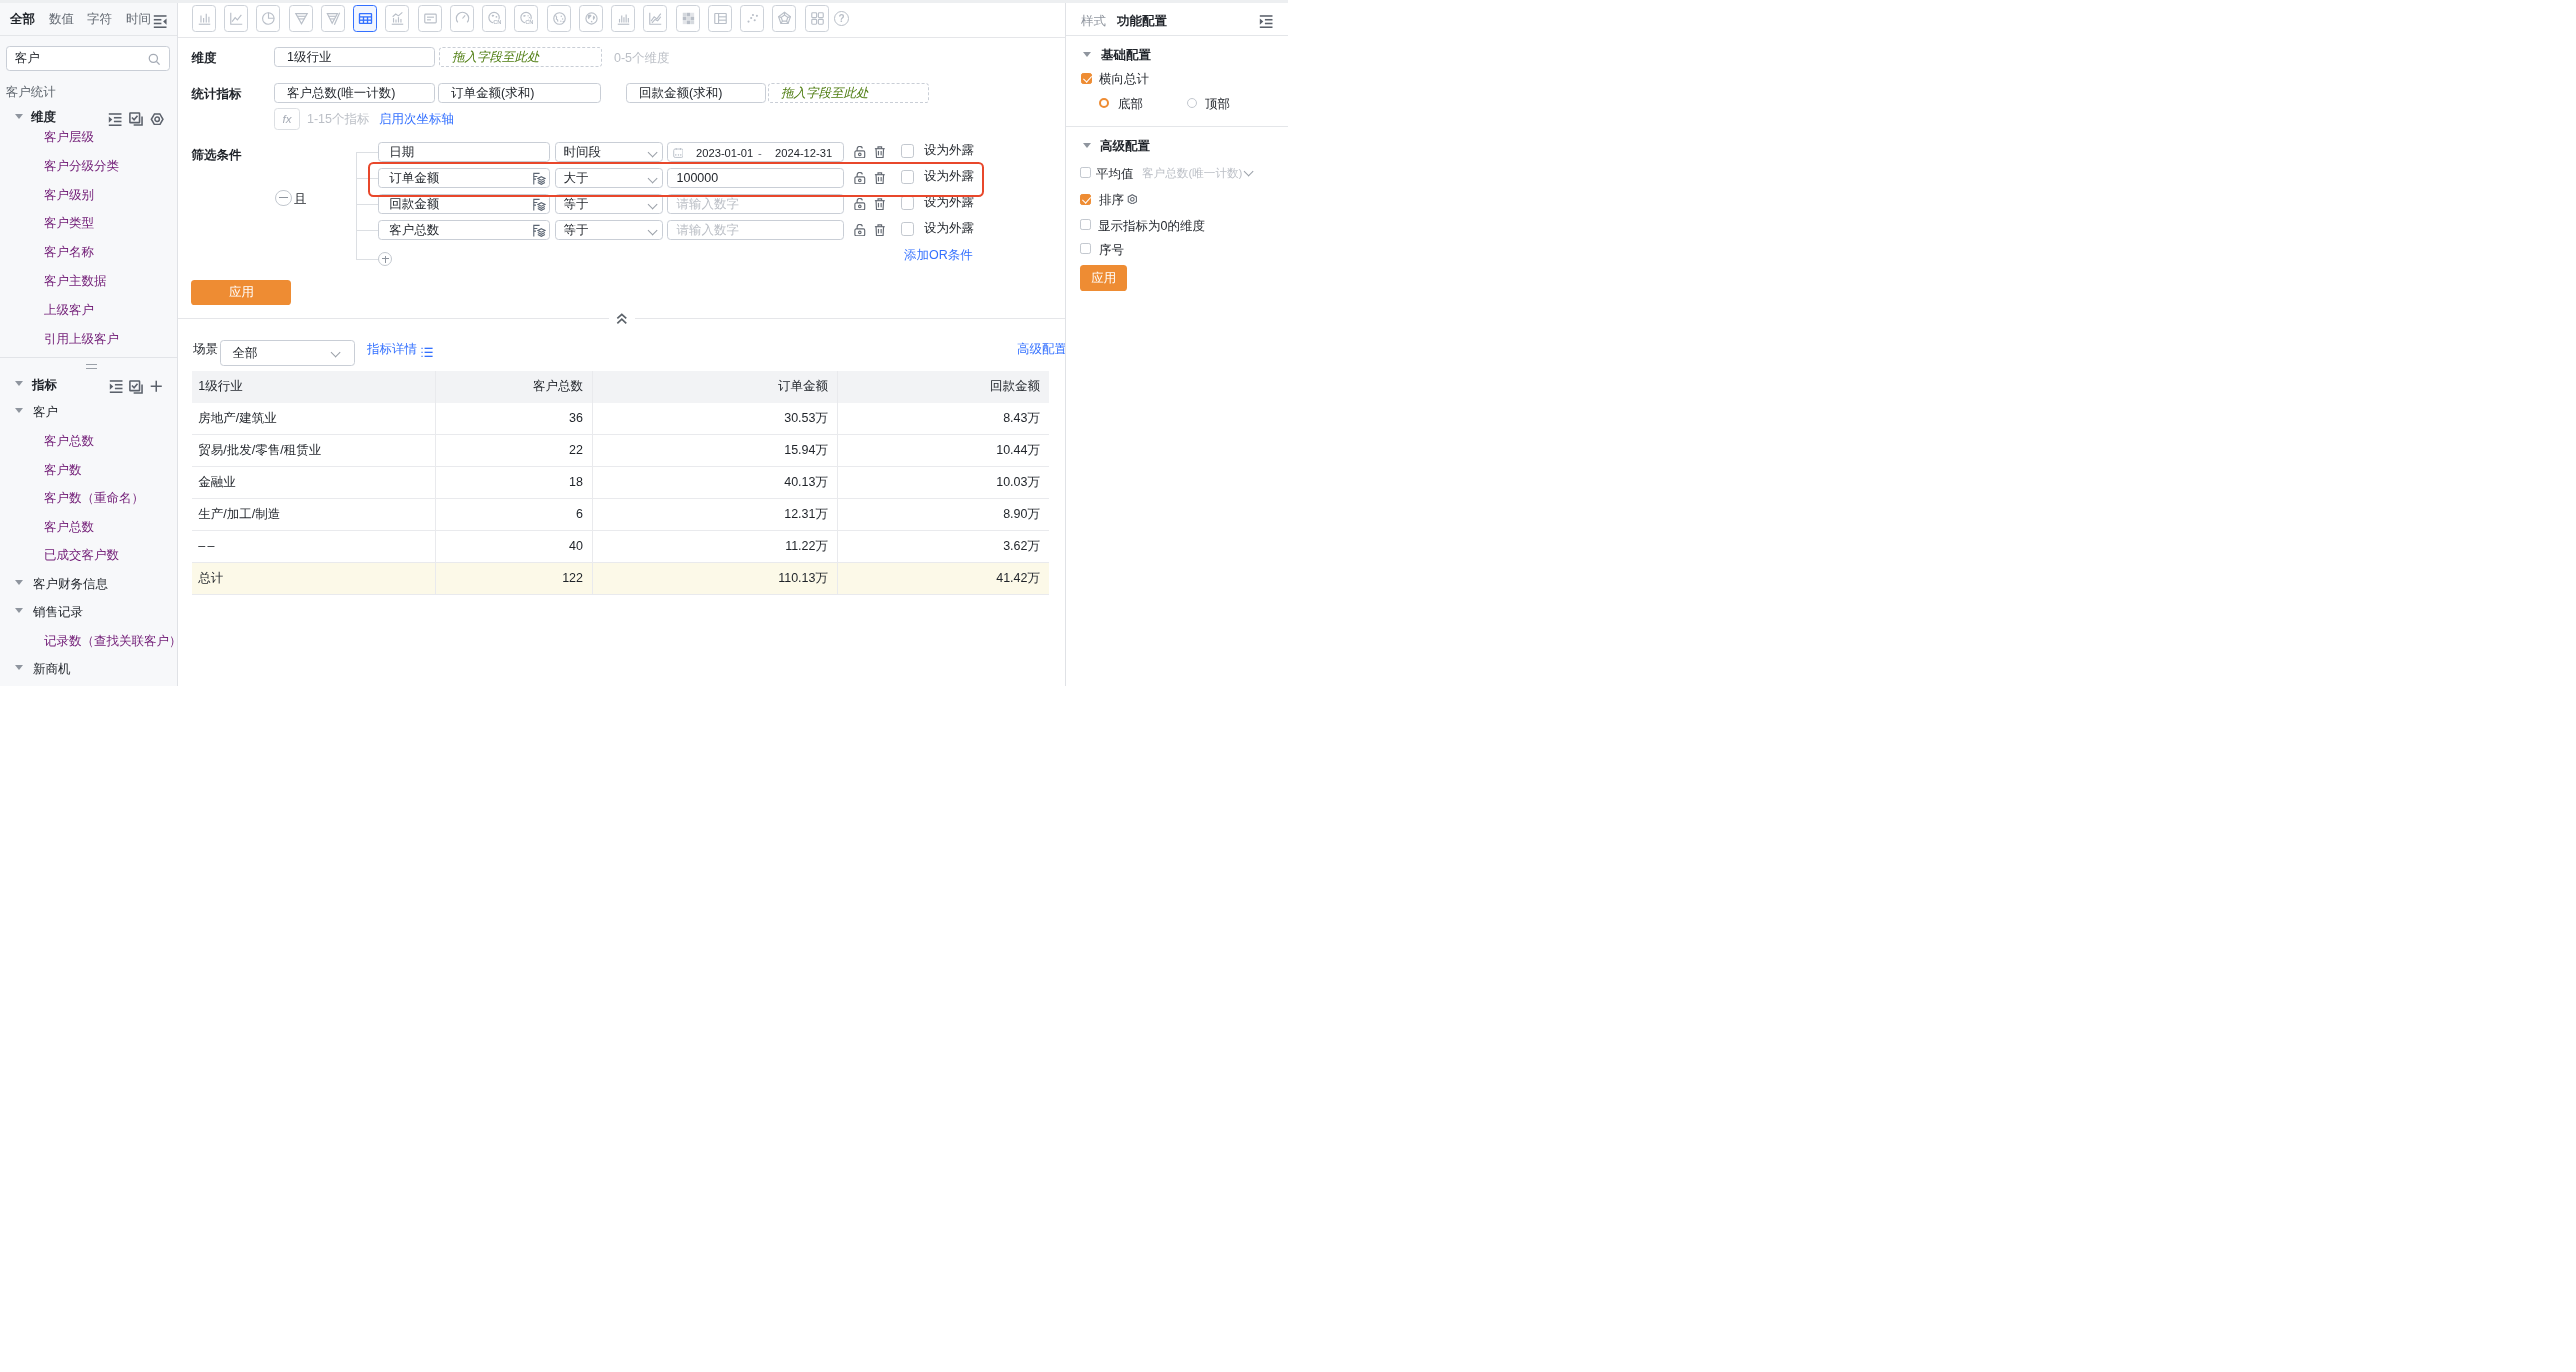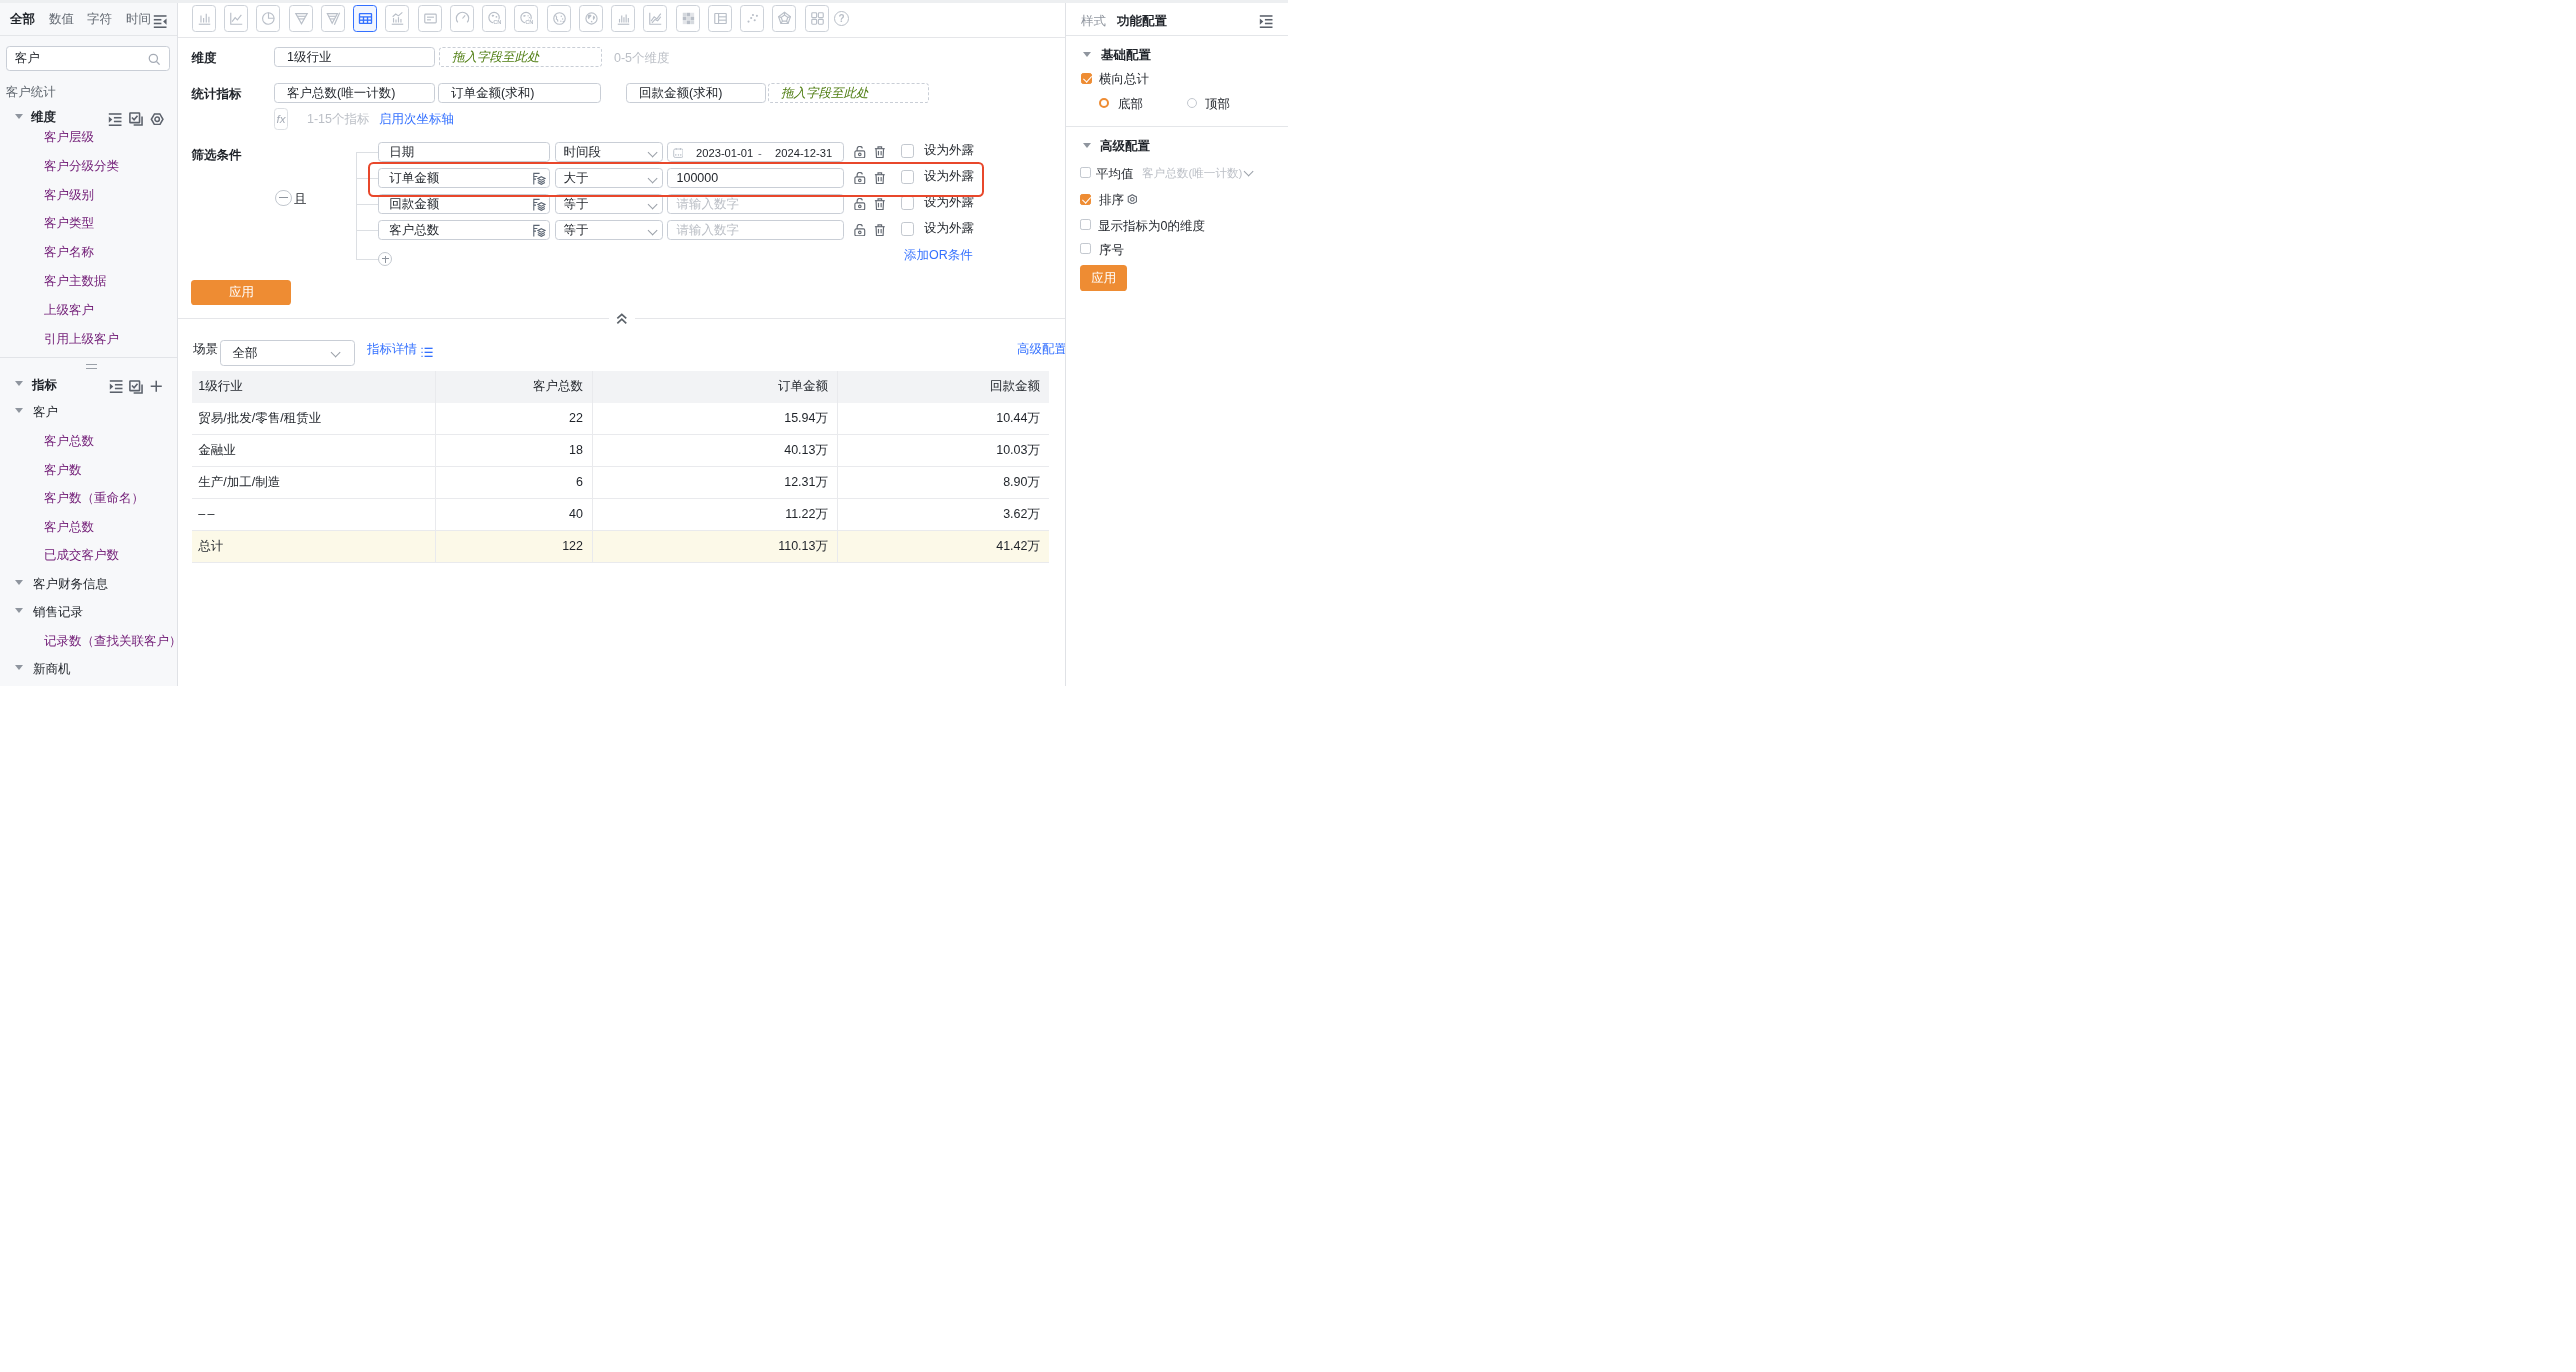--- a/index.html
+++ b/index.html
@@ -328,21 +328,21 @@
     <div class="inbox" style="left:96px; top:44px; width:161px;">1级行业</div>
     <div class="dashbox" style="left:261px; top:44px; width:163px;">拖入字段至此处</div>
     <div class="graytxt" style="left:436px; top:47px;">0-5个维度</div>
 
     <div class="lbl" style="left:13.4px; top:83px;">统计指标</div>
     <div class="inbox" style="left:96px; top:80px; width:161px;">客户总数(唯一计数)</div>
     <div class="inbox" style="left:260px; top:80px; width:163px;">订单金额(求和)</div>
     <div class="inbox" style="left:448px; top:80px; width:140px;">回款金额(求和)</div>
     <div class="dashbox" style="left:590px; top:80px; width:161px;">拖入字段至此处</div>
 
-    <div class="abs" style="left:96px; top:105px; width:14px; height:22px; border:0.9px solid #dcdfe3; border-radius:3.6px; color:#a5abb5; font-style:italic; font-size:11.6px; text-align:center; line-height:20.6px;">fx</div>
+    <div class="abs" style="left:96px; top:105px; width:26px; height:22px; border:0.9px solid #dcdfe3; border-radius:3.6px; color:#a5abb5; font-style:italic; font-size:11.6px; text-align:center; line-height:20.6px;">fx</div>
     <div class="graytxt" style="left:129px; top:108px;">1-15个指标</div>
     <div class="bluelink" style="left:201px; top:108px;">启用次坐标轴</div>
 
     <div class="lbl" style="left:13.4px; top:144px;">筛选条件</div>
     <div id="filters">
         <div class="treeline" style="left:178px; top:149px; width:0.9px; height:107px;"></div>
         <div class="treeline" style="left:178px; top:149px; width:22.4px; height:0.9px;"></div>
         <div class="treeline" style="left:178px; top:175px; width:22.4px; height:0.9px;"></div>
         <div class="treeline" style="left:178px; top:201px; width:22.4px; height:0.9px;"></div>
         <div class="treeline" style="left:178px; top:227px; width:22.4px; height:0.9px;"></div>
@@ -474,20 +474,26 @@
         <line x1="0.5" y1="10.5" x2="1.8" y2="10.5"></line>
     </svg>
     <div class="bluelink" style="left:839px; top:338px;">高级配置</div>
 
     <div id="tbl">
       <div class="trow head">
         <div class="tcell c1">1级行业</div>
           <div class="tcell num c2">客户总数</div>
           <div class="tcell num c3">订单金额</div>
           <div class="tcell num c4">回款金额</div>
+      </div>
+      <div class="trow">
+        <div class="tcell c1">房地产/建筑业</div>
+          <div class="tcell num c2">36</div>
+          <div class="tcell num c3">30.53万</div>
+          <div class="tcell num c4">8.43万</div>
       </div>
       <div class="trow">
         <div class="tcell c1">贸易/批发/零售/租赁业</div>
           <div class="tcell num c2">22</div>
           <div class="tcell num c3">15.94万</div>
           <div class="tcell num c4">10.44万</div>
       </div>
       <div class="trow">
         <div class="tcell c1">金融业</div>
           <div class="tcell num c2">18</div>

